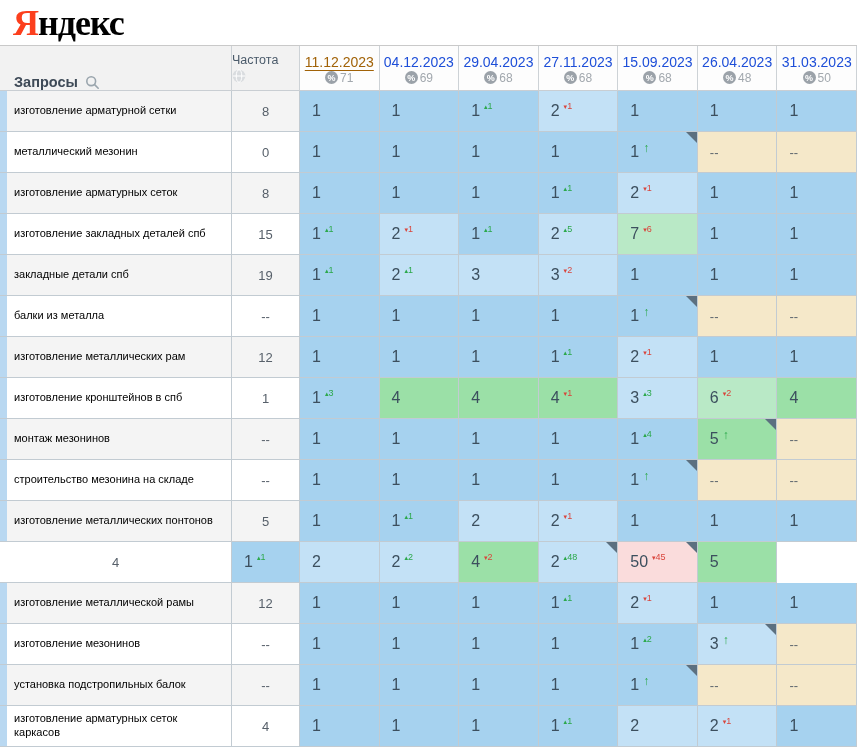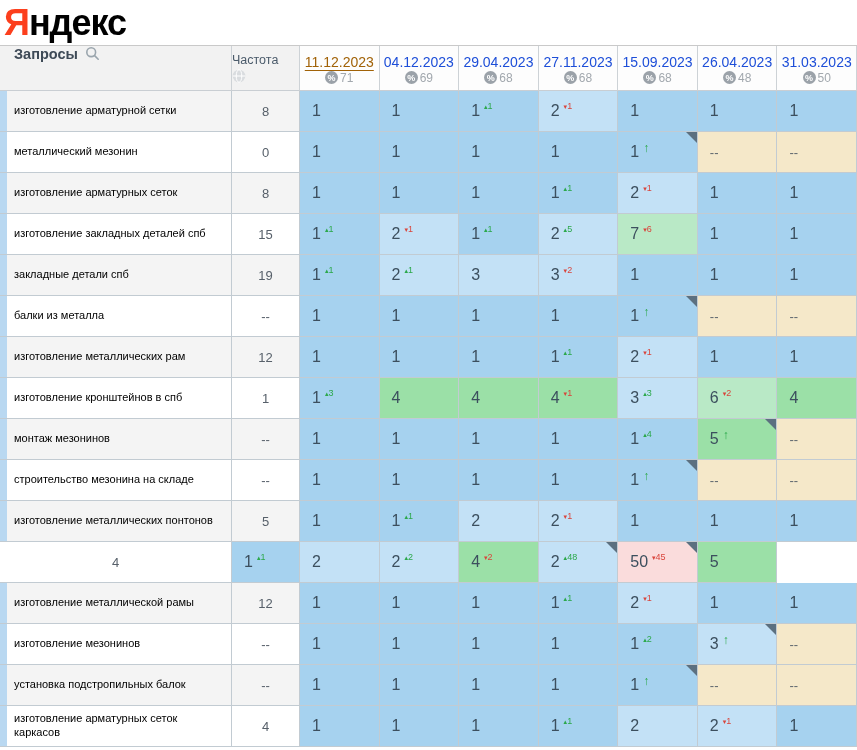--- a/index.html
+++ b/index.html
@@ -1,29 +1,29 @@
 <!DOCTYPE html>
 <html><head>
 <meta charset="utf-8">
 <style>
   * { box-sizing: border-box; margin: 0; padding: 0; }
   html,body { width: 857px; height: 750px; overflow: hidden; background: #fff;
     font-family: "Liberation Sans", "DejaVu Sans", sans-serif; }
 
   
-  .logo-bar { height: 45px; display: flex; align-items: center; padding-left: 4px; background: #fff; }
+  .logo-bar { height: 45px; display: flex; align-items: center; padding-left: 13px; background: #fff; font-family: Liberation Serif, serif; }
   .logo { font-size: 36px; font-weight: 700; letter-spacing: -1px; line-height: 1; color: #000; }
   .logo .red { color: #fc3f1d; }
 
   
   .grid-row { display: grid; grid-template-columns: 232px 68px repeat(7, 1fr); width: 857px; }
 
   .thead { height: 46px; border-top: 1px solid #c9c9c9; }
   .th { border-right: 1px solid #cdd2d6; border-bottom: 1px solid #c9ced3; position: relative; }
-  .th-queries { background: #f2f2f2; display: flex; align-items: flex-start; padding-left: 14px; gap: 7px; }
+  .th-queries { background: #f2f2f2; display: flex; align-items: flex-end; padding-left: 14px; gap: 7px; }
   .th-queries .label { font-size: 14.5px; font-weight: 700; color: #3e4a57; }
   .th-freq { background: #f2f2f2; display: flex; flex-direction: column; align-items: flex-start; justify-content: center; gap: 2px; }
   .th-freq .label { font-size: 12.5px; color: #4a5a6a; }
   .th-date { background: #fdfdfd; display: flex; flex-direction: column; align-items: center; justify-content: center; padding-top: 2px; }
   .th-date .date { font-size: 14px; color: #1d4ed8; }
   .th-date.selected .date { color: #a16207; text-decoration: underline; text-underline-offset: 3px; }
   .score-line { display: flex; align-items: center; gap: 2px; margin-top: 1px; }
   .pct { width: 13px; height: 13px; border-radius: 50%; background: #9ba2a9; color: #fff;
          font-size: 9px; font-weight: 700; display: inline-flex; align-items: center; justify-content: center; }
   .score { font-size: 12px; color: #a2a8ae; }

